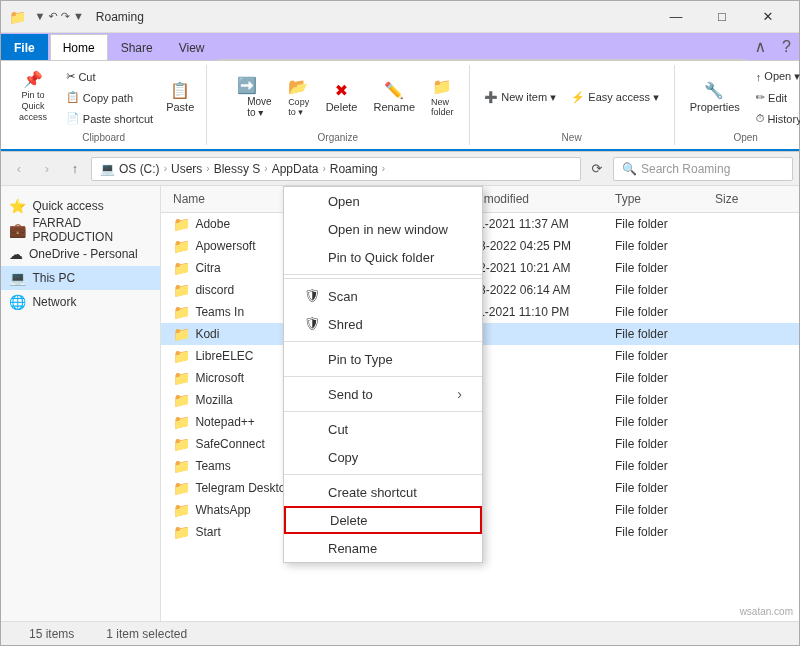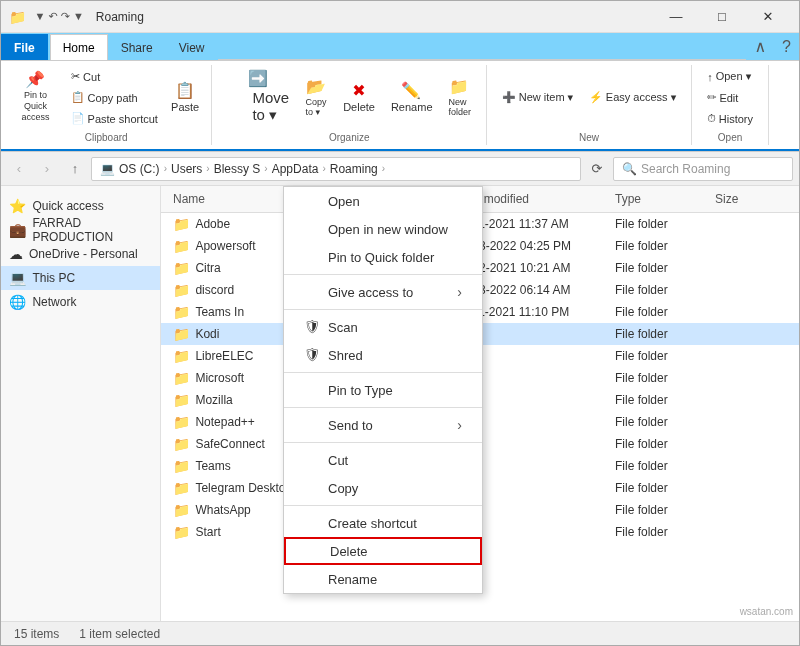--- a/index.html
+++ b/index.html
@@ -60,21 +60,21 @@
       color: #333;
     }
 
     
     .ribbon {
       background: #f0f0f0;
       border-bottom: 1px solid #ccc;
     }
     .ribbon-tabs {
       display: flex;
-      background: #7dd3fc;
+      background: #c4b5fd;
       border-bottom: 1px solid #ccc;
       height: 28px;
       align-items: flex-end;
     }
     .ribbon-tab {
       padding: 4px 12px;
       font-size: 12px;
       cursor: pointer;
       border: 1px solid transparent;
       border-bottom: none;
@@ -288,22 +288,22 @@
     }
     .folder-icon { color: #e8c000; font-size: 14px; }
 
     
     .status-bar {
       height: 24px;
       background: #f0f0f0;
       border-top: 1px solid #ddd;
       display: flex;
       align-items: center;
-      padding: 0 13px;
-      gap: 20px;
+      padding: 0 28px;
+      gap: 32px;
       font-size: 12px;
       color: #555;
     }
 
     
     .context-menu {
       position: absolute;
       top: 186px;
       left: 283px;
       width: 200px;
@@ -426,21 +426,21 @@
             <span>Paste</span>
           </div>
         </div>
         <div class="ribbon-group-label">Clipboard</div>
       </div>
 
       <div class="ribbon-group">
         <div class="ribbon-btns">
           <div class="ribbon-btn">
             <span class="icon rib-icon-move"></span>
-            <span style="font-size:15px;margin-left:25px;">Move<br>to ▾</span>
+            <span style="font-size:10px;margin-left:25px;">Move<br>to ▾</span>
           </div>
           <div class="ribbon-btn">
             <span class="icon rib-icon-copyto"></span>
             <span style="font-size:9px;">Copy<br>to ▾</span>
           </div>
           <div class="ribbon-btn">
             <span class="icon del-icon rib-icon-delete"></span>
             <span>Delete</span>
           </div>
           <div class="ribbon-btn">
@@ -464,20 +464,24 @@
           <div class="ribbon-btn-small">
             <span>⚡</span>
             <span>Easy access ▾</span>
           </div>
         </div>
         <div class="ribbon-group-label">New</div>
       </div>
 
       <div class="ribbon-group">
         <div class="ribbon-btns">
+          <div class="ribbon-btn">
+            <span class="icon rib-icon-prop"></span>
+            <span>Properties</span>
+          </div>
           <div class="ribbon-column">
             <div class="ribbon-btn-small">
               <span>↑</span>
               <span>Open ▾</span>
             </div>
             <div class="ribbon-btn-small">
               <span>✏</span>
               <span>Edit</span>
             </div>
             <div class="ribbon-btn-small">
@@ -718,26 +722,20 @@
           <span>Open in new window</span>
         </span>
       </div>
       <div class="ctx-item">
         <span class="ctx-item-with-icon">
           <span class="ctx-icon"></span>
           <span>Pin to Quick folder</span>
         </span>
       </div>
       <div class="ctx-separator"></div>
-      <div class="ctx-item has-arrow">
-        <span class="ctx-item-with-icon">
-          <span class="ctx-icon"></span>
-          <span>Give access to</span>
-        </span>
-      </div>
       <div class="ctx-separator"></div>
       <div class="ctx-item">
         <span class="ctx-item-with-icon">
           <span class="ctx-icon">🛡</span>
           <span>Scan</span>
         </span>
       </div>
       <div class="ctx-item">
         <span class="ctx-item-with-icon">
           <span class="ctx-icon">🛡</span>

